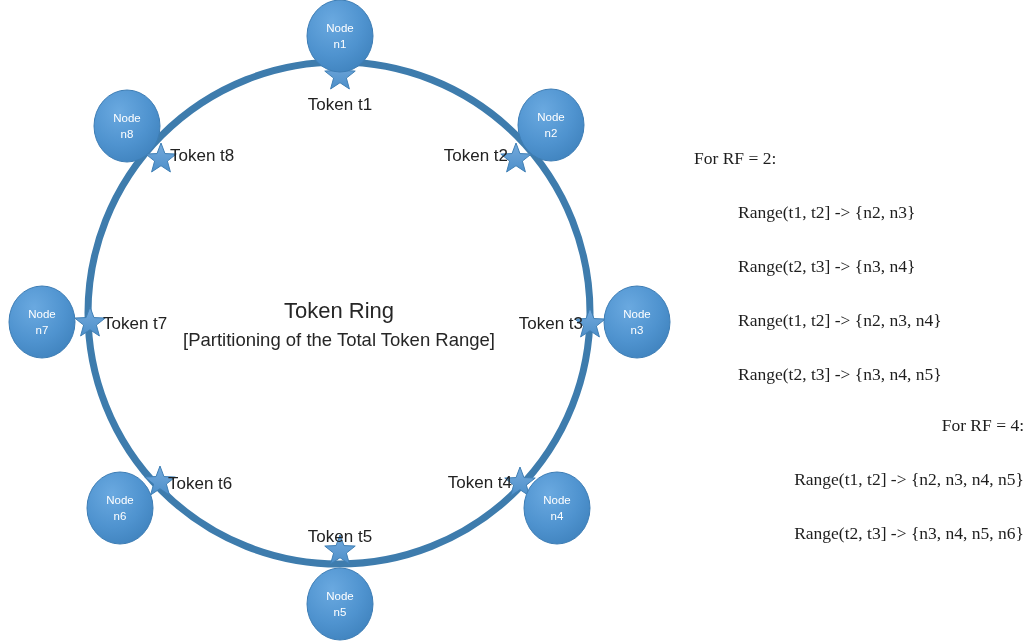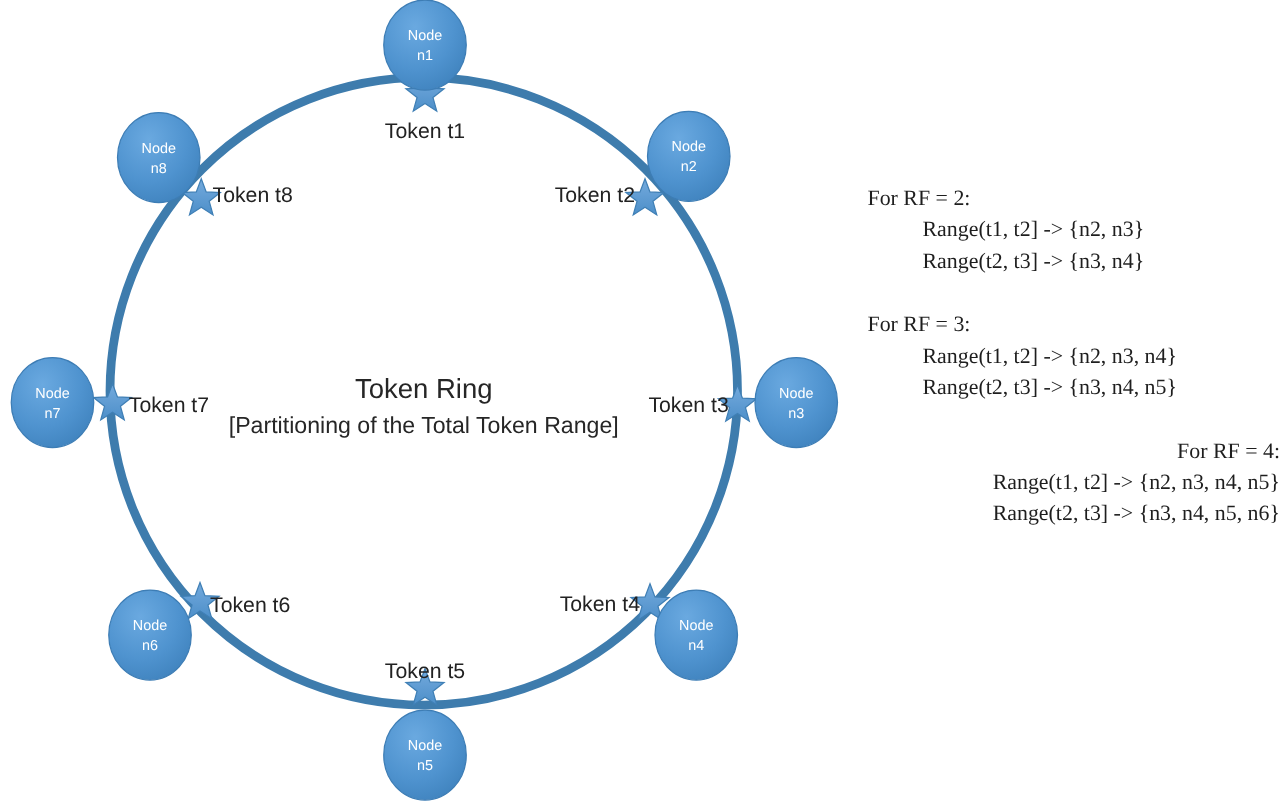--- a/index.html
+++ b/index.html
@@ -52,20 +52,21 @@
   .legend-heading{
     font-size:17.5px;
     line-height:25px;
     white-space:pre;
   }
   .legend-line{
     font-size:17.5px;
     line-height:25px;
     padding-left:44px;
     white-space:pre;
+    margin-top:29px;
   }
 </style>
 </head>
 <body>
 
 <div id="stage">
 
   <svg class="diagram" viewBox="0 0 1024 642">
     <defs>
       <radialGradient id="nodeGrad" cx="38%" cy="30%" r="78%">
@@ -148,21 +149,20 @@
       </g>
   </svg>
 
   <div class="legend">
     <div class="legend-block">
       <div class="legend-heading">For RF = 2:</div>
       <div class="legend-line">Range(t1, t2] -&gt; {n2, n3}</div>
       <div class="legend-line">Range(t2, t3] -&gt; {n3, n4}</div>
     </div>
     <div class="legend-block">
-      <div class="legend-heading">For RF = 3:</div>
       <div class="legend-line">Range(t1, t2] -&gt; {n2, n3, n4}</div>
       <div class="legend-line">Range(t2, t3] -&gt; {n3, n4, n5}</div>
     </div>
     <div class="legend-block">
       <div class="legend-heading">For RF = 4:</div>
       <div class="legend-line">Range(t1, t2] -&gt; {n2, n3, n4, n5}</div>
       <div class="legend-line">Range(t2, t3] -&gt; {n3, n4, n5, n6}</div>
     </div>
   </div>
 

